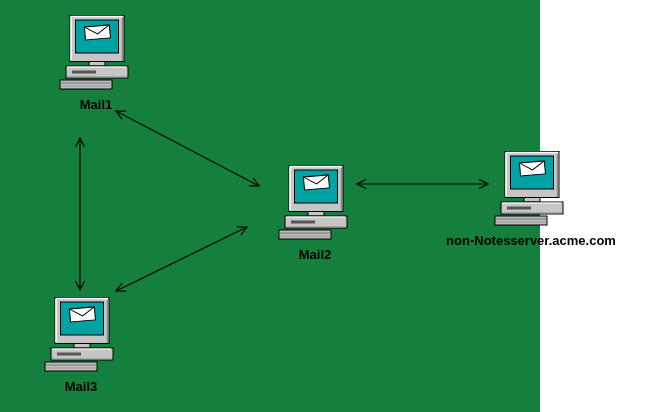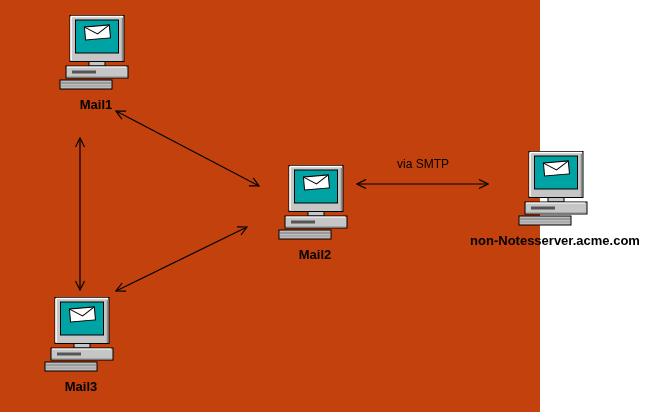--- a/index.html
+++ b/index.html
@@ -8,21 +8,21 @@
     width: 672px;
     height: 412px;
     background: #ffffff;
     font-family: "Liberation Sans", sans-serif;
     overflow: hidden;
   }
   .canvas {
     position: relative;
     width: 540px;
     height: 412px;
-    background: #c2410c;
+    background: #15803d;
   }
   .edges-layer {
     position: absolute;
     left: 0;
     top: 0;
     width: 672px;
     height: 412px;
     pointer-events: none;
   }
   .node {
@@ -42,21 +42,21 @@
     font-size: 13px;
     font-weight: bold;
     color: #000000;
     white-space: nowrap;
     text-align: center;
     line-height: 15px;
   }
   .node-mail1 { left: 6px;   top: 14px; }
   .node-mail2 { left: 225px; top: 164px; }
   .node-mail3 { left: -9px;  top: 296px; }
-  .node-nonnotes { left: 441px; top: 150px; margin-left: 24px; }
+  .node-nonnotes { left: 441px; top: 150px; }
   .edge-label {
     position: absolute;
     left: 363px;
     top: 157px;
     width: 120px;
     text-align: center;
     font-size: 12px;
     font-weight: normal;
     color: #000000;
     white-space: nowrap;
@@ -140,15 +140,14 @@
     <div class="node-label">Mail3</div>
   </div>
 
   <div class="node node-nonnotes">
     <svg class="pc-icon">
       <use href="#pc-mail"></use>
     </svg>
     <div class="node-label">non-Notesserver.acme.com</div>
   </div>
 
-  <div class="edge-label">via SMTP</div>
 
 </div>
 
 </body></html>

